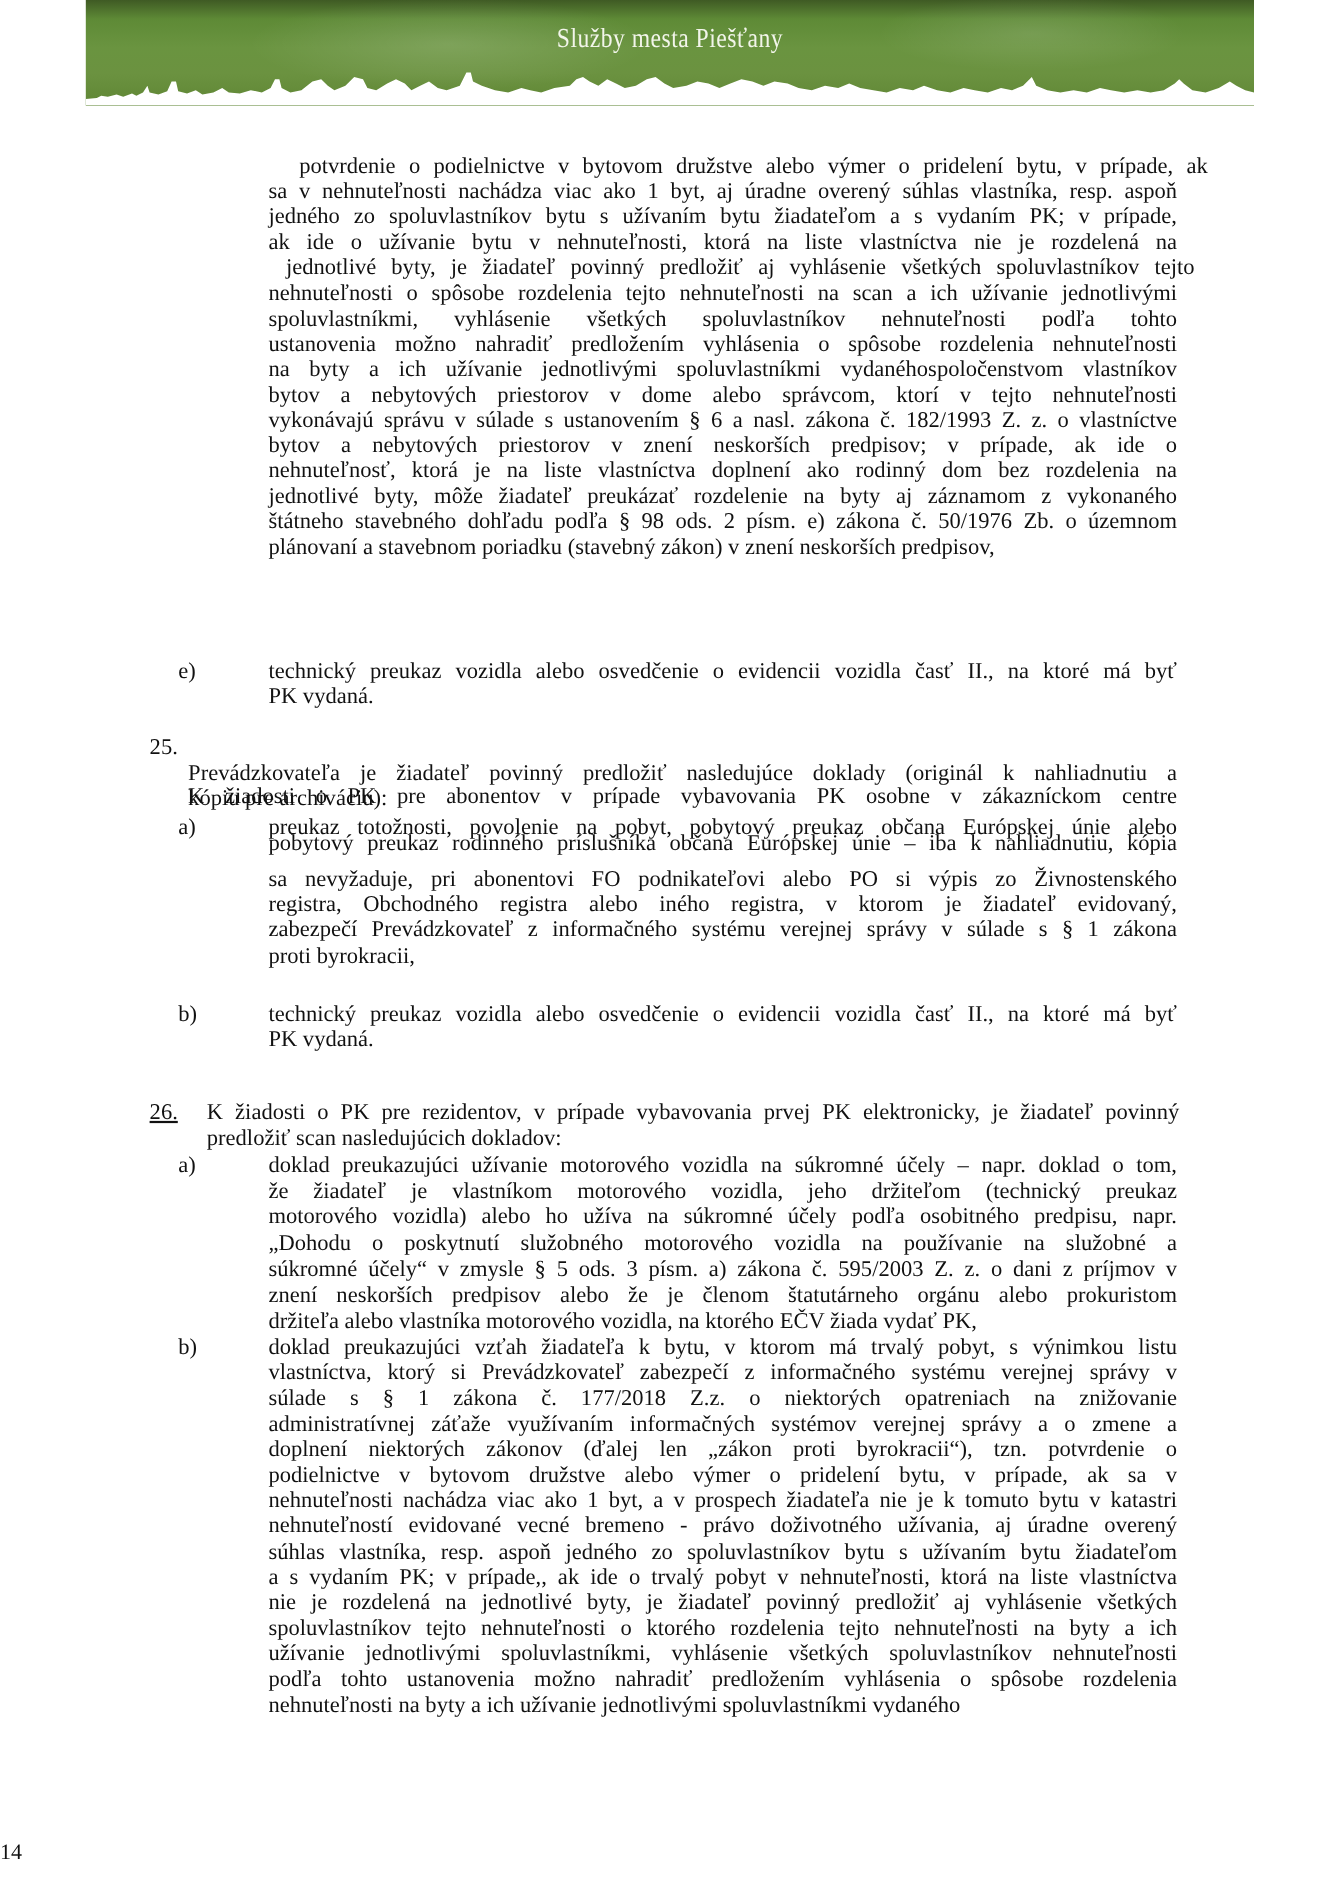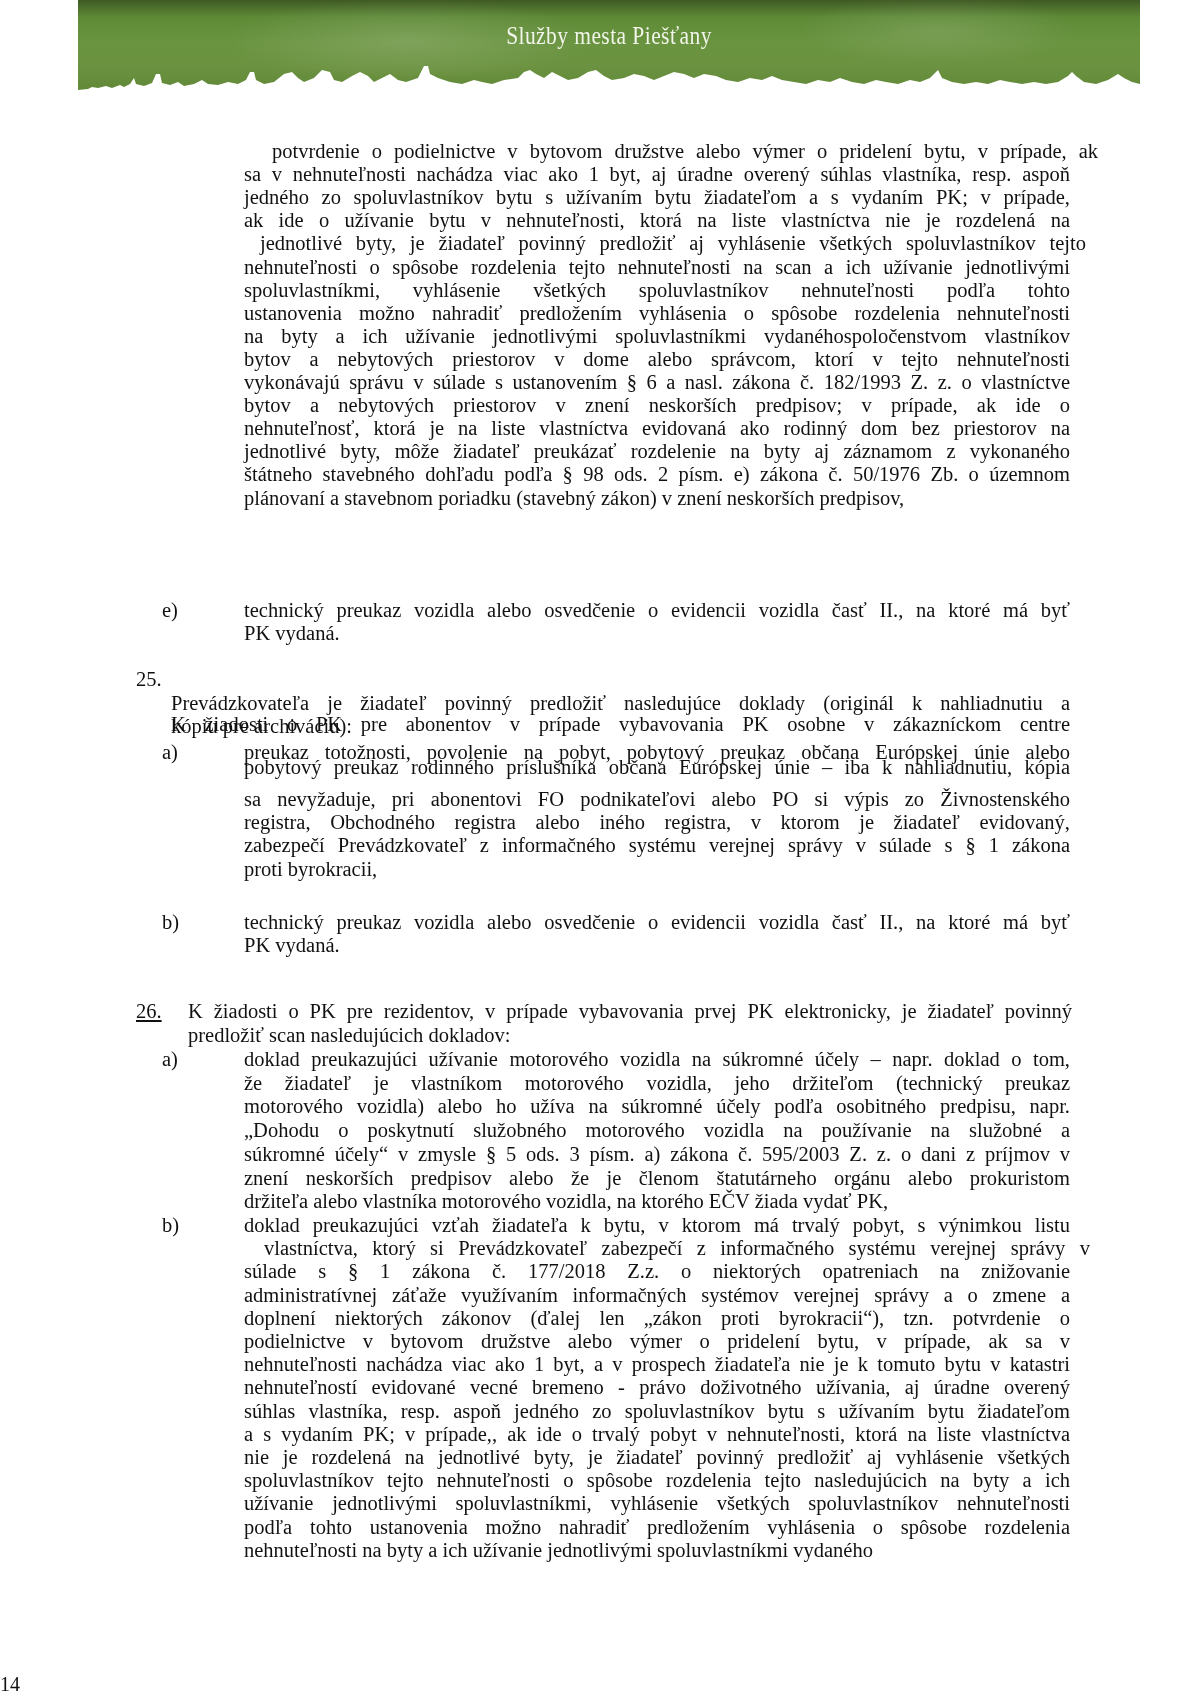--- a/index.html
+++ b/index.html
@@ -39,21 +39,21 @@
       <div class="line just" style="left: 244px; top: 186.2px; width: 826px; font-stretch: condensed;">jedného zo spoluvlastníkov bytu  s užívaním  bytu  žiadateľom  a s  vydaním  PK;  v prípade,</div>
       <div class="line just" style="left: 244px; top: 209.3px; width: 826px; font-stretch: condensed;">ak  ide o užívanie bytu v nehnuteľnosti, ktorá na liste vlastníctva nie je rozdelená na</div>
       <div class="line just" style="left: 260px; top: 232.4px; width: 826px; font-stretch: condensed;">jednotlivé byty, je žiadateľ povinný predložiť aj vyhlásenie všetkých spoluvlastníkov tejto</div>
       <div class="line just" style="left: 244px; top: 255.5px; width: 826px; font-stretch: condensed;">nehnuteľnosti o spôsobe rozdelenia tejto nehnuteľnosti na scan a ich  užívanie jednotlivými</div>
       <div class="line just" style="left: 244px; top: 278.6px; width: 826px; font-stretch: condensed;">spoluvlastníkmi, vyhlásenie všetkých spoluvlastníkov nehnuteľnosti podľa tohto</div>
       <div class="line just" style="left: 244px; top: 301.7px; width: 826px; font-stretch: condensed;">ustanovenia možno nahradiť predložením vyhlásenia o spôsobe rozdelenia nehnuteľnosti</div>
       <div class="line just" style="left: 244px; top: 324.8px; width: 826px; font-stretch: condensed;">na byty a ich užívanie jednotlivými spoluvlastníkmi vydanéhospoločenstvom  vlastníkov</div>
       <div class="line just" style="left: 244px; top: 347.9px; width: 826px; font-stretch: condensed;">bytov a nebytových priestorov v dome alebo správcom, ktorí v tejto nehnuteľnosti</div>
       <div class="line just" style="left: 244px; top: 371px; width: 826px; font-stretch: condensed;">vykonávajú správu v súlade s ustanovením § 6 a nasl. zákona č. 182/1993 Z. z. o vlastníctve</div>
       <div class="line just" style="left: 244px; top: 394.1px; width: 826px; font-stretch: condensed;">bytov a nebytových priestorov v znení neskorších predpisov; v prípade, ak ide o</div>
-      <div class="line just" style="left: 244px; top: 417.2px; width: 826px; font-stretch: condensed;">nehnuteľnosť, ktorá je na liste vlastníctva evidovaná ako rodinný dom bez priestorov na</div>
+      <div class="line just" style="left: 244px; top: 417.2px; width: 826px; font-stretch: condensed;">nehnuteľnosť, ktorá je na liste vlastníctva doplnení ako rodinný dom bez rozdelenia na</div>
       <div class="line just" style="left: 244px; top: 440.3px; width: 826px; font-stretch: condensed;">jednotlivé byty, môže žiadateľ preukázať rozdelenie na byty aj záznamom z vykonaného</div>
       <div class="line just" style="left: 244px; top: 463.4px; width: 826px; font-stretch: condensed;">štátneho stavebného dohľadu podľa § 98 ods. 2 písm. e) zákona č. 50/1976 Zb. o územnom</div>
       <div class="line" style="left: 244px; top: 486.5px; width: 826px; font-stretch: condensed;">plánovaní a stavebnom poriadku (stavebný zákon) v znení neskorších predpisov,</div>
     </div>
 
   <div class="label" style="left:162px; top:599px;">e)</div>
   <div id="item-e">
       <div class="line just" style="left: 244px; top: 599px; width: 826px; font-stretch: condensed;">technický preukaz vozidla alebo osvedčenie o evidencii vozidla časť II., na ktoré má byť</div>
       <div class="line" style="left: 244px; top: 622px; width: 826px; font-stretch: condensed;">PK vydaná.</div>
     </div>
@@ -90,30 +90,30 @@
       <div class="line just" style="left: 244px; top: 1071.7px; width: 826px; font-stretch: condensed;">že žiadateľ je vlastníkom motorového vozidla, jeho držiteľom (technický preukaz</div>
       <div class="line just" style="left: 244px; top: 1095.4px; width: 826px; font-stretch: condensed;">motorového vozidla) alebo ho užíva na súkromné účely podľa osobitného predpisu, napr.</div>
       <div class="line just" style="left: 244px; top: 1119.1px; width: 826px; font-stretch: condensed;">„Dohodu o poskytnutí služobného motorového vozidla na používanie na služobné a</div>
       <div class="line just" style="left: 244px; top: 1142.8px; width: 826px; font-stretch: condensed;">súkromné účely“ v zmysle § 5 ods. 3 písm. a) zákona č. 595/2003 Z. z. o dani z príjmov v</div>
       <div class="line just" style="left: 244px; top: 1166.5px; width: 826px; font-stretch: condensed;">znení neskorších predpisov alebo že je členom štatutárneho orgánu alebo prokuristom</div>
       <div class="line" style="left: 244px; top: 1190.2px; width: 826px; font-stretch: condensed;">držiteľa alebo vlastníka motorového vozidla, na ktorého EČV žiada vydať PK,</div>
     </div>
   <div class="label" style="left:162px; top:1214px;">b)</div>
   <div id="s26-b">
       <div class="line just" style="left: 244px; top: 1214px; width: 826px; font-stretch: condensed;">doklad preukazujúci vzťah žiadateľa k bytu, v ktorom má trvalý pobyt, s výnimkou listu</div>
-      <div class="line just" style="left: 244px; top: 1237.2px; width: 826px; font-stretch: condensed; margin-left: 20px;">vlastníctva, ktorý si Prevádzkovateľ zabezpečí z informačného systému verejnej správy v</div>
+      <div class="line just" style="left: 244px; top: 1237.2px; width: 826px; font-stretch: condensed;">vlastníctva, ktorý si Prevádzkovateľ zabezpečí z informačného systému verejnej správy v</div>
       <div class="line just" style="left: 244px; top: 1260.4px; width: 826px; font-stretch: condensed;">súlade s § 1 zákona č. 177/2018 Z.z. o niektorých opatreniach na znižovanie</div>
       <div class="line just" style="left: 244px; top: 1283.6px; width: 826px; font-stretch: condensed;">administratívnej záťaže využívaním informačných systémov verejnej správy a o zmene a</div>
       <div class="line just" style="left: 244px; top: 1306.8px; width: 826px; font-stretch: condensed;">doplnení niektorých zákonov (ďalej len „zákon proti byrokracii“), tzn. potvrdenie o</div>
       <div class="line just" style="left: 244px; top: 1330px; width: 826px; font-stretch: condensed;">podielnictve v bytovom družstve alebo výmer o pridelení bytu, v prípade, ak sa v</div>
       <div class="line just" style="left: 244px; top: 1353.2px; width: 826px; font-stretch: condensed;">nehnuteľnosti nachádza viac ako 1 byt, a v prospech žiadateľa nie je k tomuto bytu v katastri</div>
       <div class="line just" style="left: 244px; top: 1376.4px; width: 826px; font-stretch: condensed;">nehnuteľností evidované vecné bremeno - právo doživotného užívania, aj úradne overený</div>
       <div class="line just" style="left: 244px; top: 1399.6px; width: 826px; font-stretch: condensed;">súhlas vlastníka, resp. aspoň jedného zo spoluvlastníkov bytu s užívaním bytu žiadateľom</div>
       <div class="line just" style="left: 244px; top: 1422.8px; width: 826px; font-stretch: condensed;">a s vydaním PK; v prípade,, ak ide o trvalý pobyt v nehnuteľnosti, ktorá na liste vlastníctva</div>
       <div class="line just" style="left: 244px; top: 1446px; width: 826px; font-stretch: condensed;">nie je rozdelená na jednotlivé byty, je žiadateľ povinný predložiť aj vyhlásenie všetkých</div>
-      <div class="line just" style="left: 244px; top: 1469.2px; width: 826px; font-stretch: condensed;">spoluvlastníkov tejto nehnuteľnosti o spôsobe rozdelenia tejto nasledujúcich na byty a ich</div>
+      <div class="line just" style="left: 244px; top: 1469.2px; width: 826px; font-stretch: condensed;">spoluvlastníkov tejto nehnuteľnosti o ktorého rozdelenia tejto nehnuteľnosti na byty a ich</div>
       <div class="line just" style="left: 244px; top: 1492.4px; width: 826px; font-stretch: condensed;">užívanie jednotlivými spoluvlastníkmi, vyhlásenie všetkých spoluvlastníkov nehnuteľnosti</div>
       <div class="line just" style="left: 244px; top: 1515.6px; width: 826px; font-stretch: condensed;">podľa tohto ustanovenia možno nahradiť predložením vyhlásenia o spôsobe rozdelenia</div>
       <div class="line" style="left: 244px; top: 1538.8px; width: 826px; font-stretch: condensed;">nehnuteľnosti na byty a ich užívanie jednotlivými spoluvlastníkmi vydaného</div>
     </div>
 
   <div class="page-number">14</div>
 </div>
 
 </body></html>

